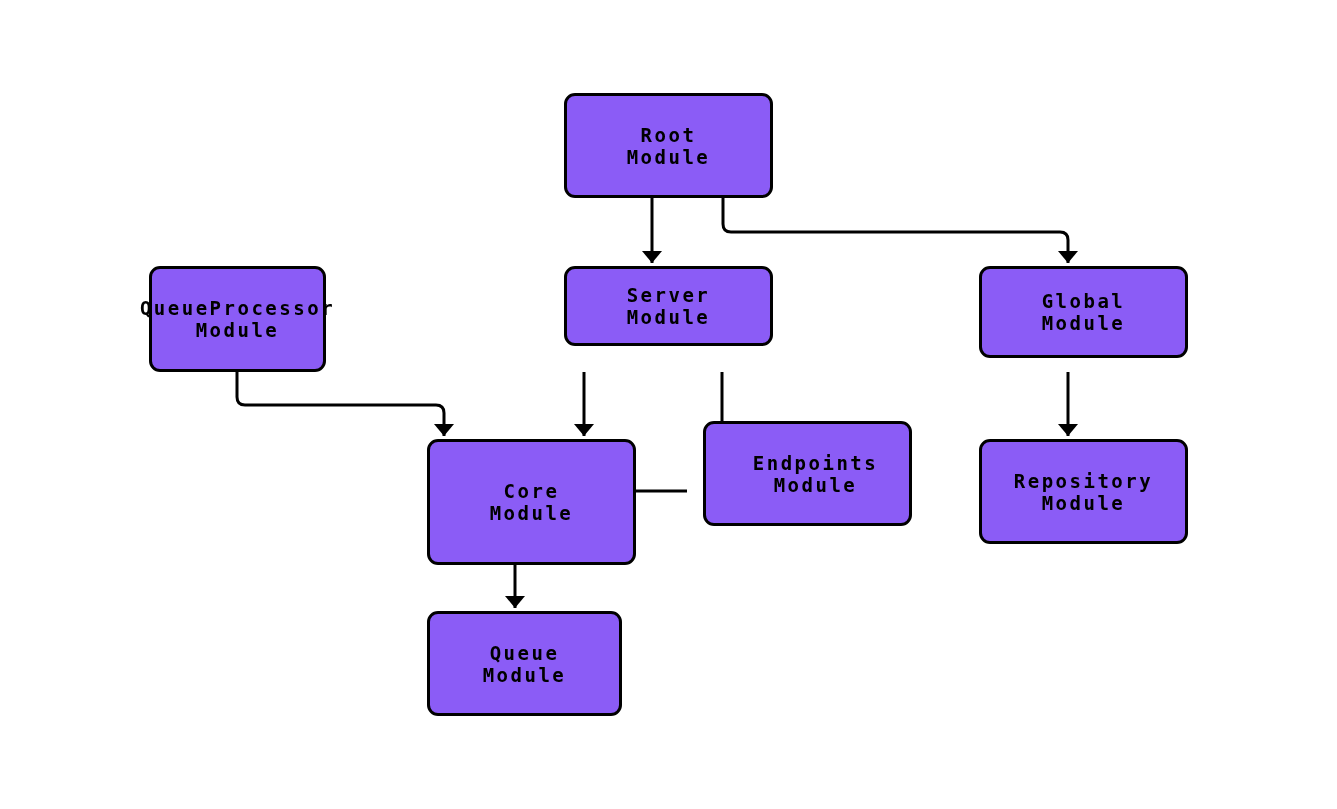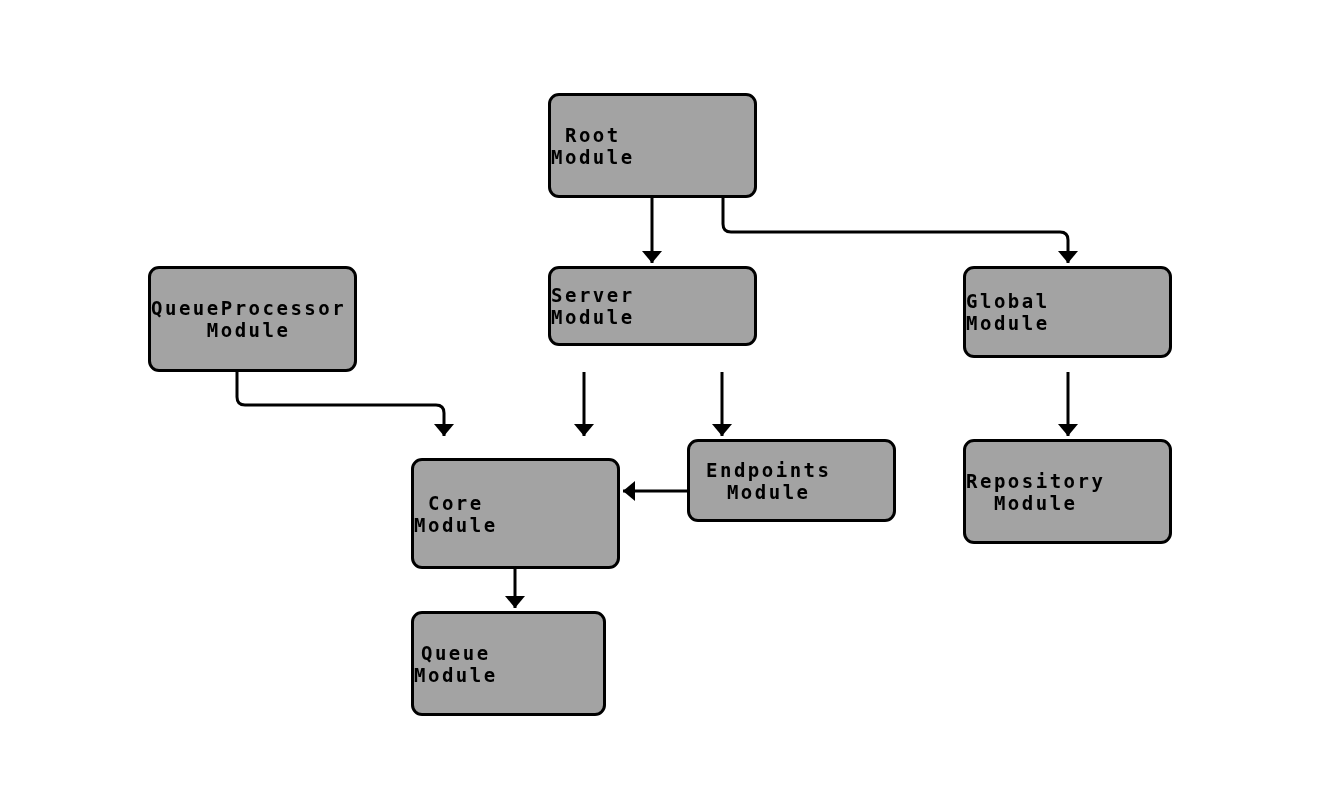--- a/index.html
+++ b/index.html
@@ -18,43 +18,44 @@
   .edges-layer {
     position: absolute;
     left: 0;
     top: 0;
     width: 1337px;
     height: 809px;
   }
   .node {
     position: absolute;
     box-sizing: border-box;
-    background: #a3a3a3;
+    background: #8b5cf6;
     border: 3px solid #000000;
     border-radius: 11px;
     display: flex;
     align-items: center;
-    justify-content: flex-start;
+    justify-content: center;
+    margin-left: 16px;
   }
   .node-label {
     font-size: 19px;
     font-weight: bold;
     letter-spacing: 2.5px;
     line-height: 22px;
     color: #000000;
     text-align: center;
     white-space: pre-line;
   }
   
   #n-root        { left: 548px; top:  93px; width: 209px; height: 105px; }
-  #n-queueproc   { left: 148px; top: 266px; width: 209px; height: 106px; }
+  #n-queueproc   { left: 133px; top: 266px; width: 177px; height: 106px; }
   #n-server      { left: 548px; top: 266px; width: 209px; height: 80px; }
   #n-global      { left: 963px; top: 266px; width: 209px; height: 92px; }
-  #n-core        { left: 411px; top: 458px; width: 209px; height: 111px; }
-  #n-endpoints   { left: 687px; top: 439px; width: 209px; height: 83px; padding-left: 16px; }
+  #n-core        { left: 411px; top: 439px; width: 209px; height: 126px; }
+  #n-endpoints   { left: 687px; top: 421px; width: 209px; height: 105px; padding-left: 16px; }
   #n-repository  { left: 963px; top: 439px; width: 209px; height: 105px; }
   #n-queue       { left: 411px; top: 611px; width: 195px; height: 105px; }
 </style>
 </head>
 <body>
 
 <div class="canvas">
 
   <svg class="edges-layer" width="1337" height="809" viewBox="0 0 1337 809" xmlns="http://www.w3.org/2000/svg">
     <defs>

